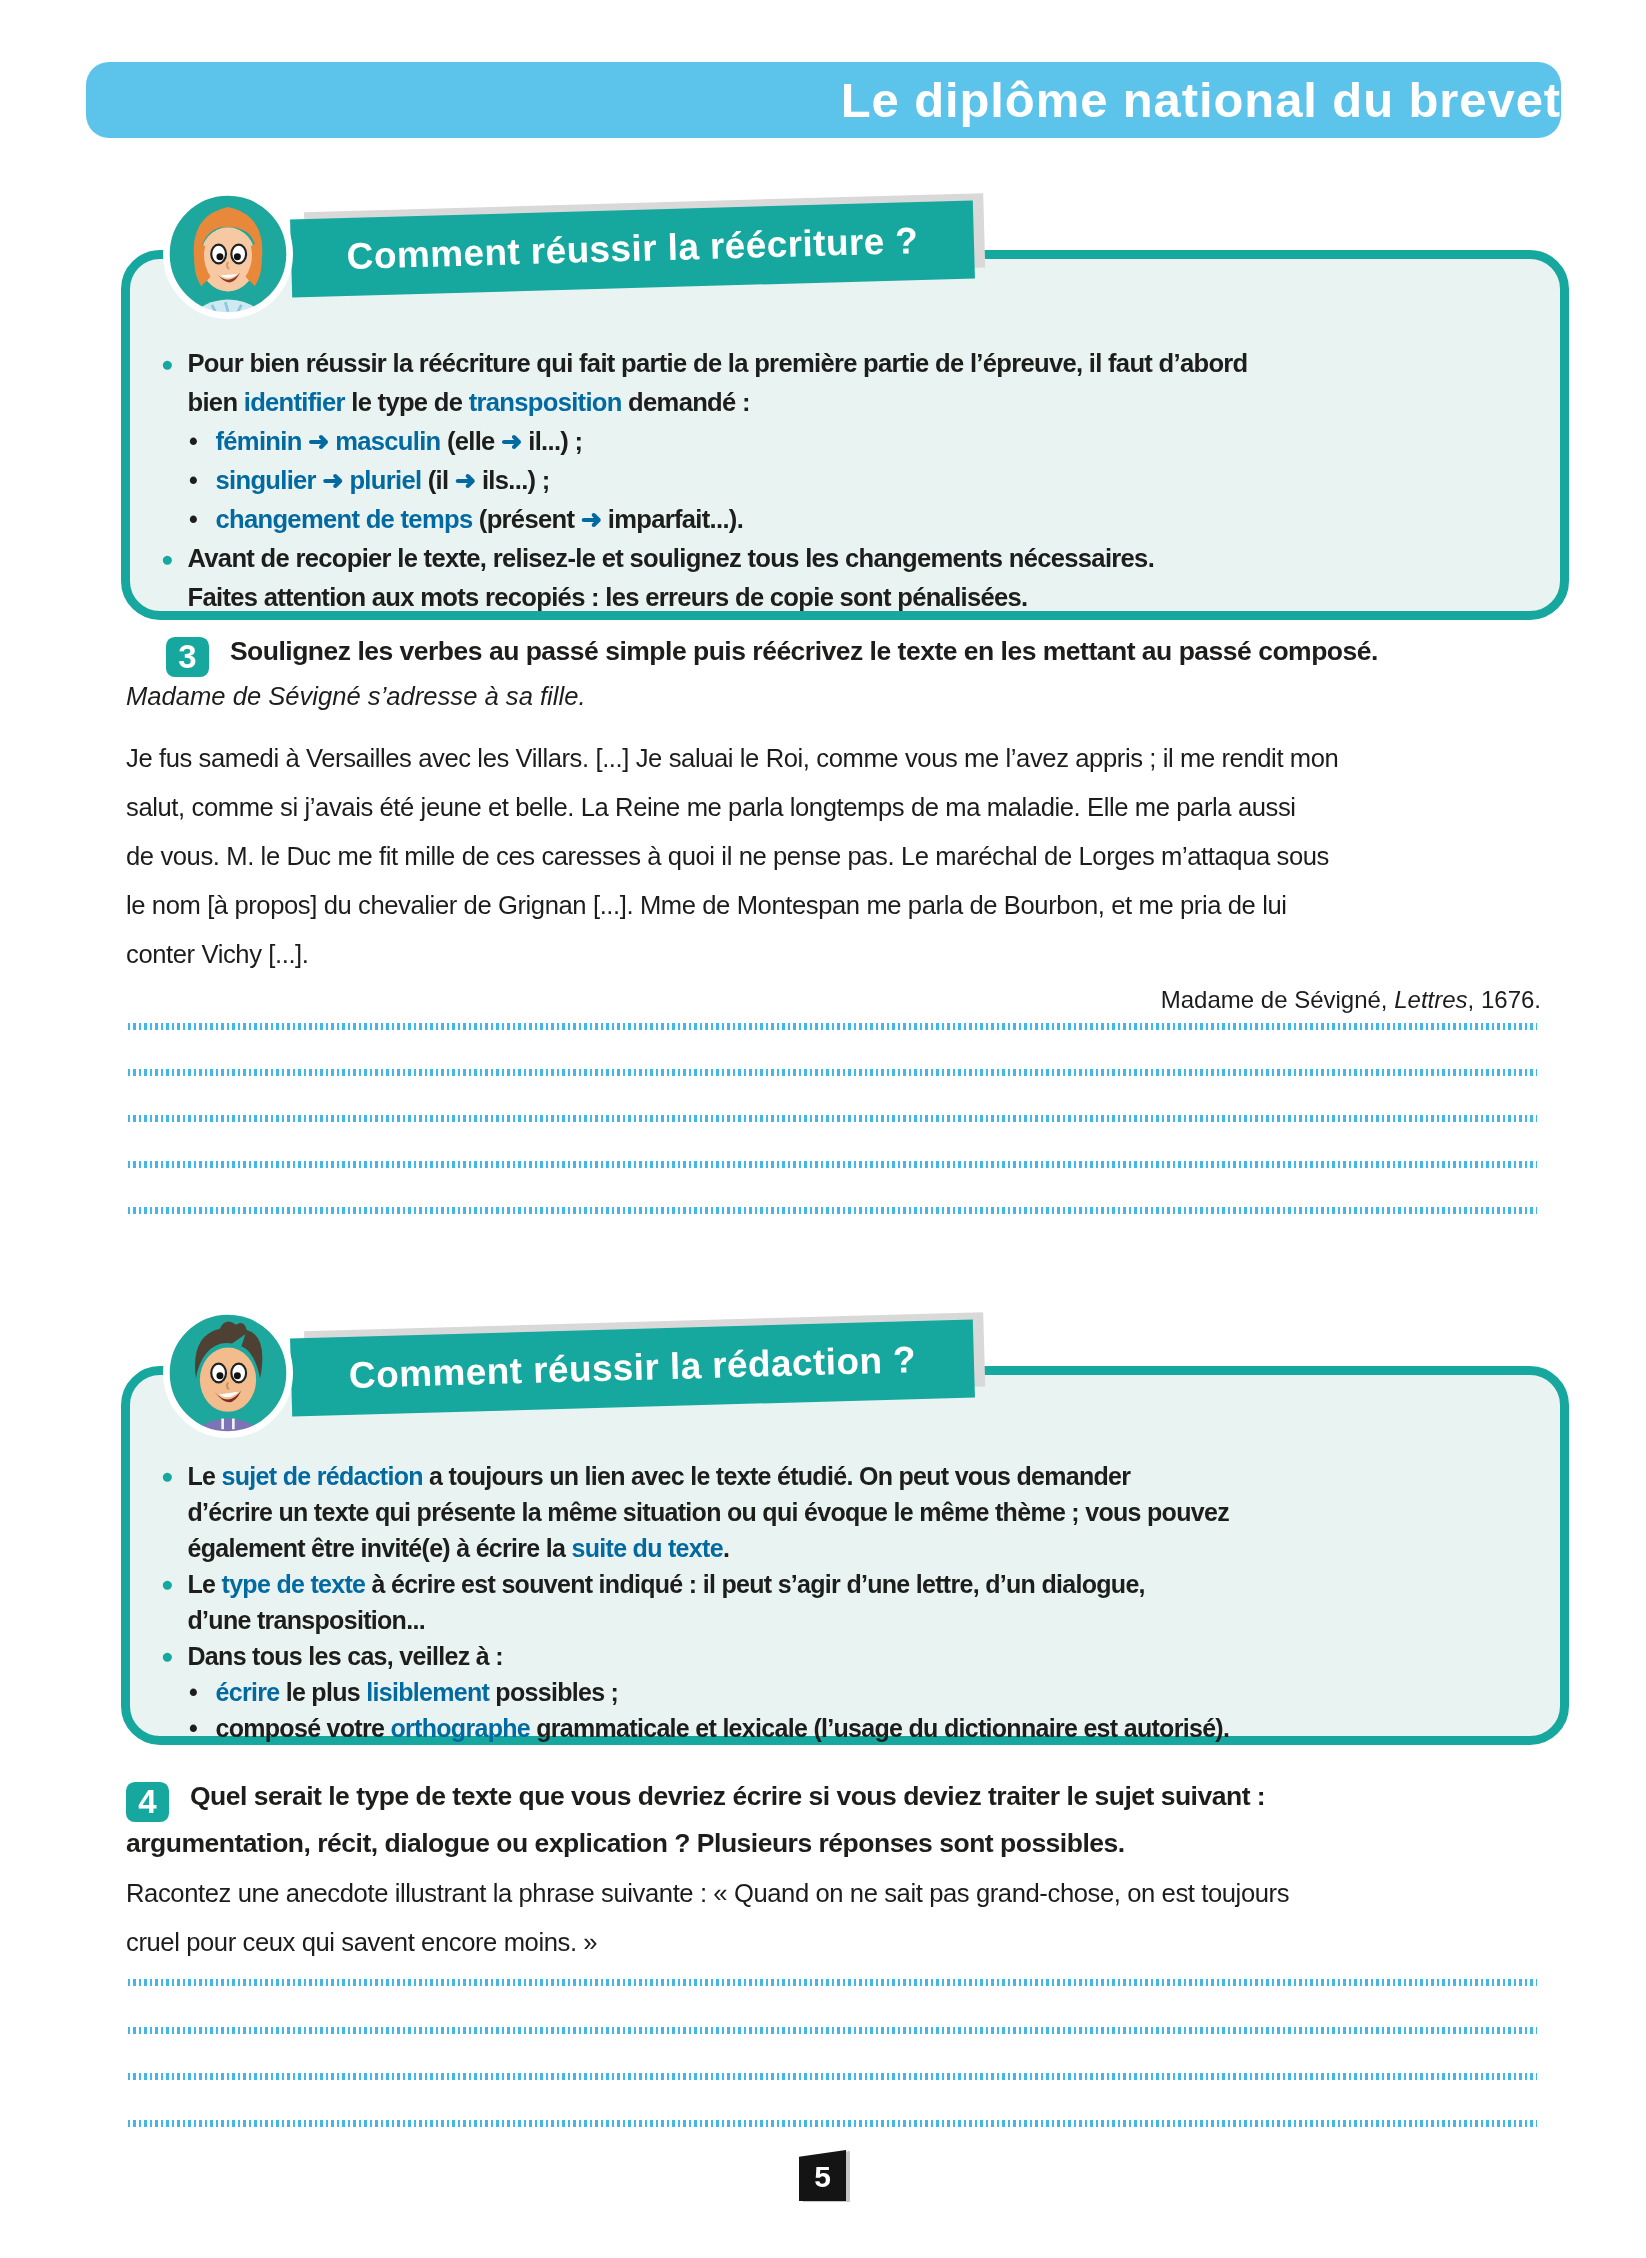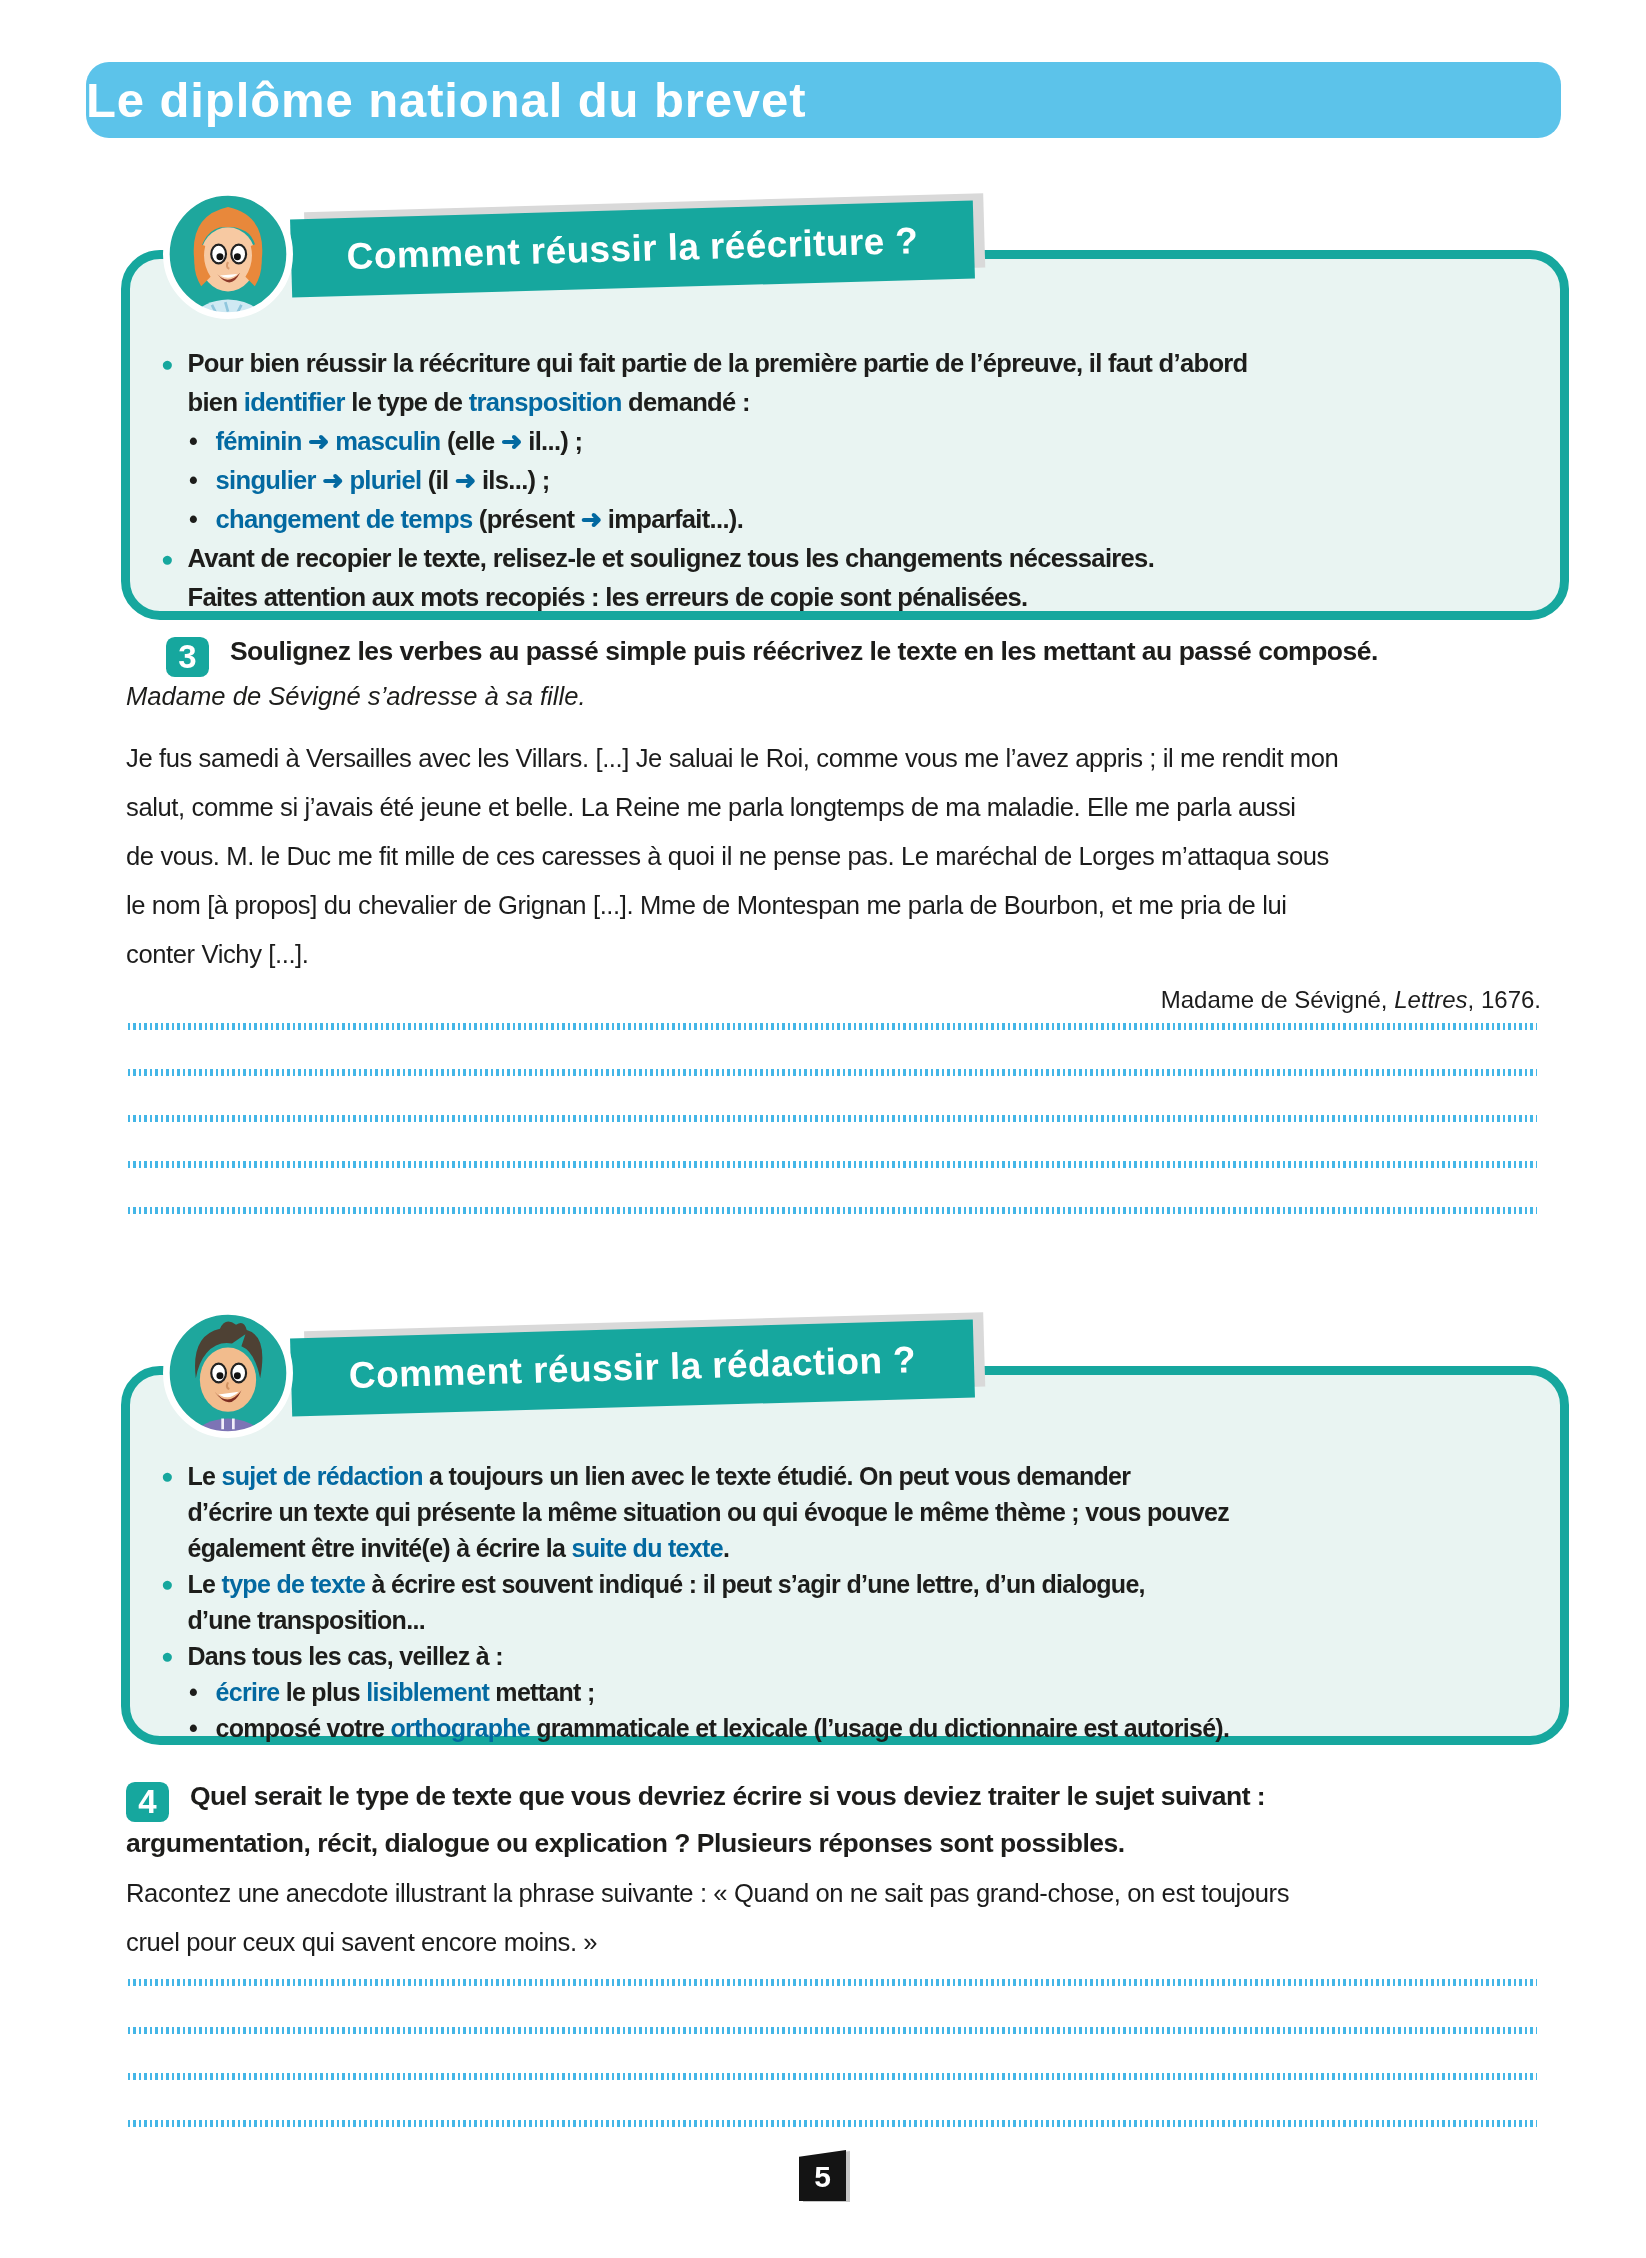--- a/index.html
+++ b/index.html
@@ -1,21 +1,21 @@
 <!DOCTYPE html>
 <html style="font-size:14px"><head>
 <meta charset="utf-8">
 <style>
   html,body{margin:0;padding:0;background:#ffffff;}
   #page{position:relative;width:1646px;height:2258px;background:#fff;overflow:hidden;
         font-family:"Liberation Sans",sans-serif;color:#1d1d1b;}
 
   
   .top-banner{position:absolute;left:86px;top:62px;width:1475px;height:76px;
-    background:#5cc3ea;border-radius:23px;display:flex;align-items:center;justify-content:flex-start;}
+    background:#5cc3ea;border-radius:23px;display:flex;align-items:center;justify-content:flex-end;}
   .top-banner .t{color:#fff;font-size:49px;font-weight:700;letter-spacing:0.9px;}
 
   
   .tipbox{position:absolute;left:121px;width:1448px;background:#e9f4f2;
     border:9.7px solid #16a79e;border-radius:39px;box-sizing:border-box;}
   .t1{top:250px;height:370px;}
   .t2{top:1366px;height:379px;}
   .tip-content{position:absolute;left:31px;right:35px;font-weight:700;
     font-size:25.6px;letter-spacing:-0.7px;color:#1d1d1b;}
   .t1 .tip-content{top:85px;line-height:39px;}
@@ -167,21 +167,21 @@
       <div class="b l1">
         <span class="dot">●</span>
         <div class="bt"><span>Le </span><span class="c-teal">type de texte</span><span> à écrire est souvent indiqué : il peut s’agir d’une lettre, d’un dialogue,</span><br><span>d’une transposition...</span></div>
       </div>
       <div class="b l1">
         <span class="dot">●</span>
         <div class="bt"><span>Dans tous les cas, veillez à :</span></div>
       </div>
       <div class="b l2">
         <span class="dot">•</span>
-        <div class="bt"><span class="c-teal">écrire</span><span> le plus </span><span class="c-teal">lisiblement</span><span> mettant ;</span></div>
+        <div class="bt"><span class="c-teal">écrire</span><span> le plus </span><span class="c-teal">lisiblement</span><span> possibles ;</span></div>
       </div>
       <div class="b l2">
         <span class="dot">•</span>
         <div class="bt"><span>composé votre </span><span class="c-teal">orthographe</span><span> grammaticale et lexicale (l’usage du dictionnaire est autorisé).</span></div>
       </div>
     </div>
   </div>
 
   <div class="avatar av2">
     <svg viewBox="0 0 100 100">

